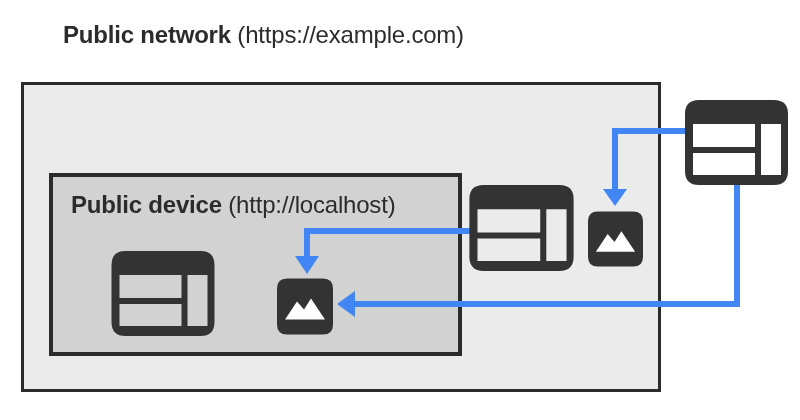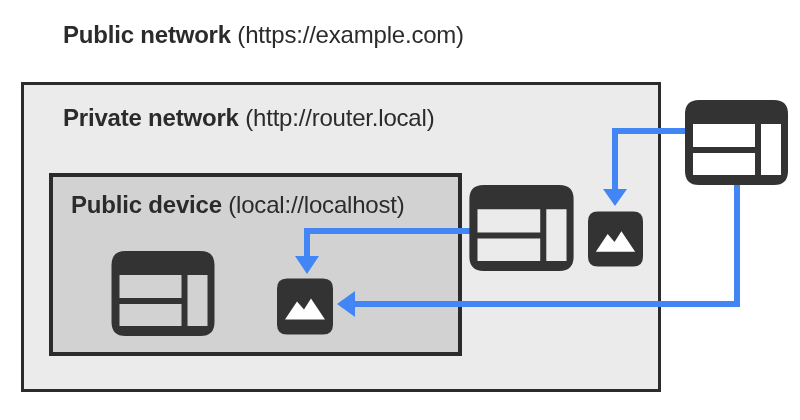--- a/index.html
+++ b/index.html
@@ -64,24 +64,23 @@
   .icon-glyph{fill:#FFFFFF;}
 </style>
 </head>
 <body>
 
 <div class="stage">
 
   <div class="label title-label"><b>Public network</b><span> (https://example.com)</span></div>
 
   <div class="private-box">
-    <div class="label private-label"><b>Private network</b><span> (http://router.local)</span></div>
 
     <div class="local-box">
-      <div class="label local-label"><b>Public device</b><span> (local://localhost)</span></div>
+      <div class="label local-label"><b>Public device</b><span> (http://localhost)</span></div>
     </div>
   </div>
 
   <svg class="arrows" width="800" height="420" viewBox="0 0 800 420">
 
     <g>
       <polyline class="arrow-line" points="688,131 615,131 615,190"></polyline>
       <polygon class="arrow-head" points="603,189 627,189 615,206"></polygon>
     </g>
 

